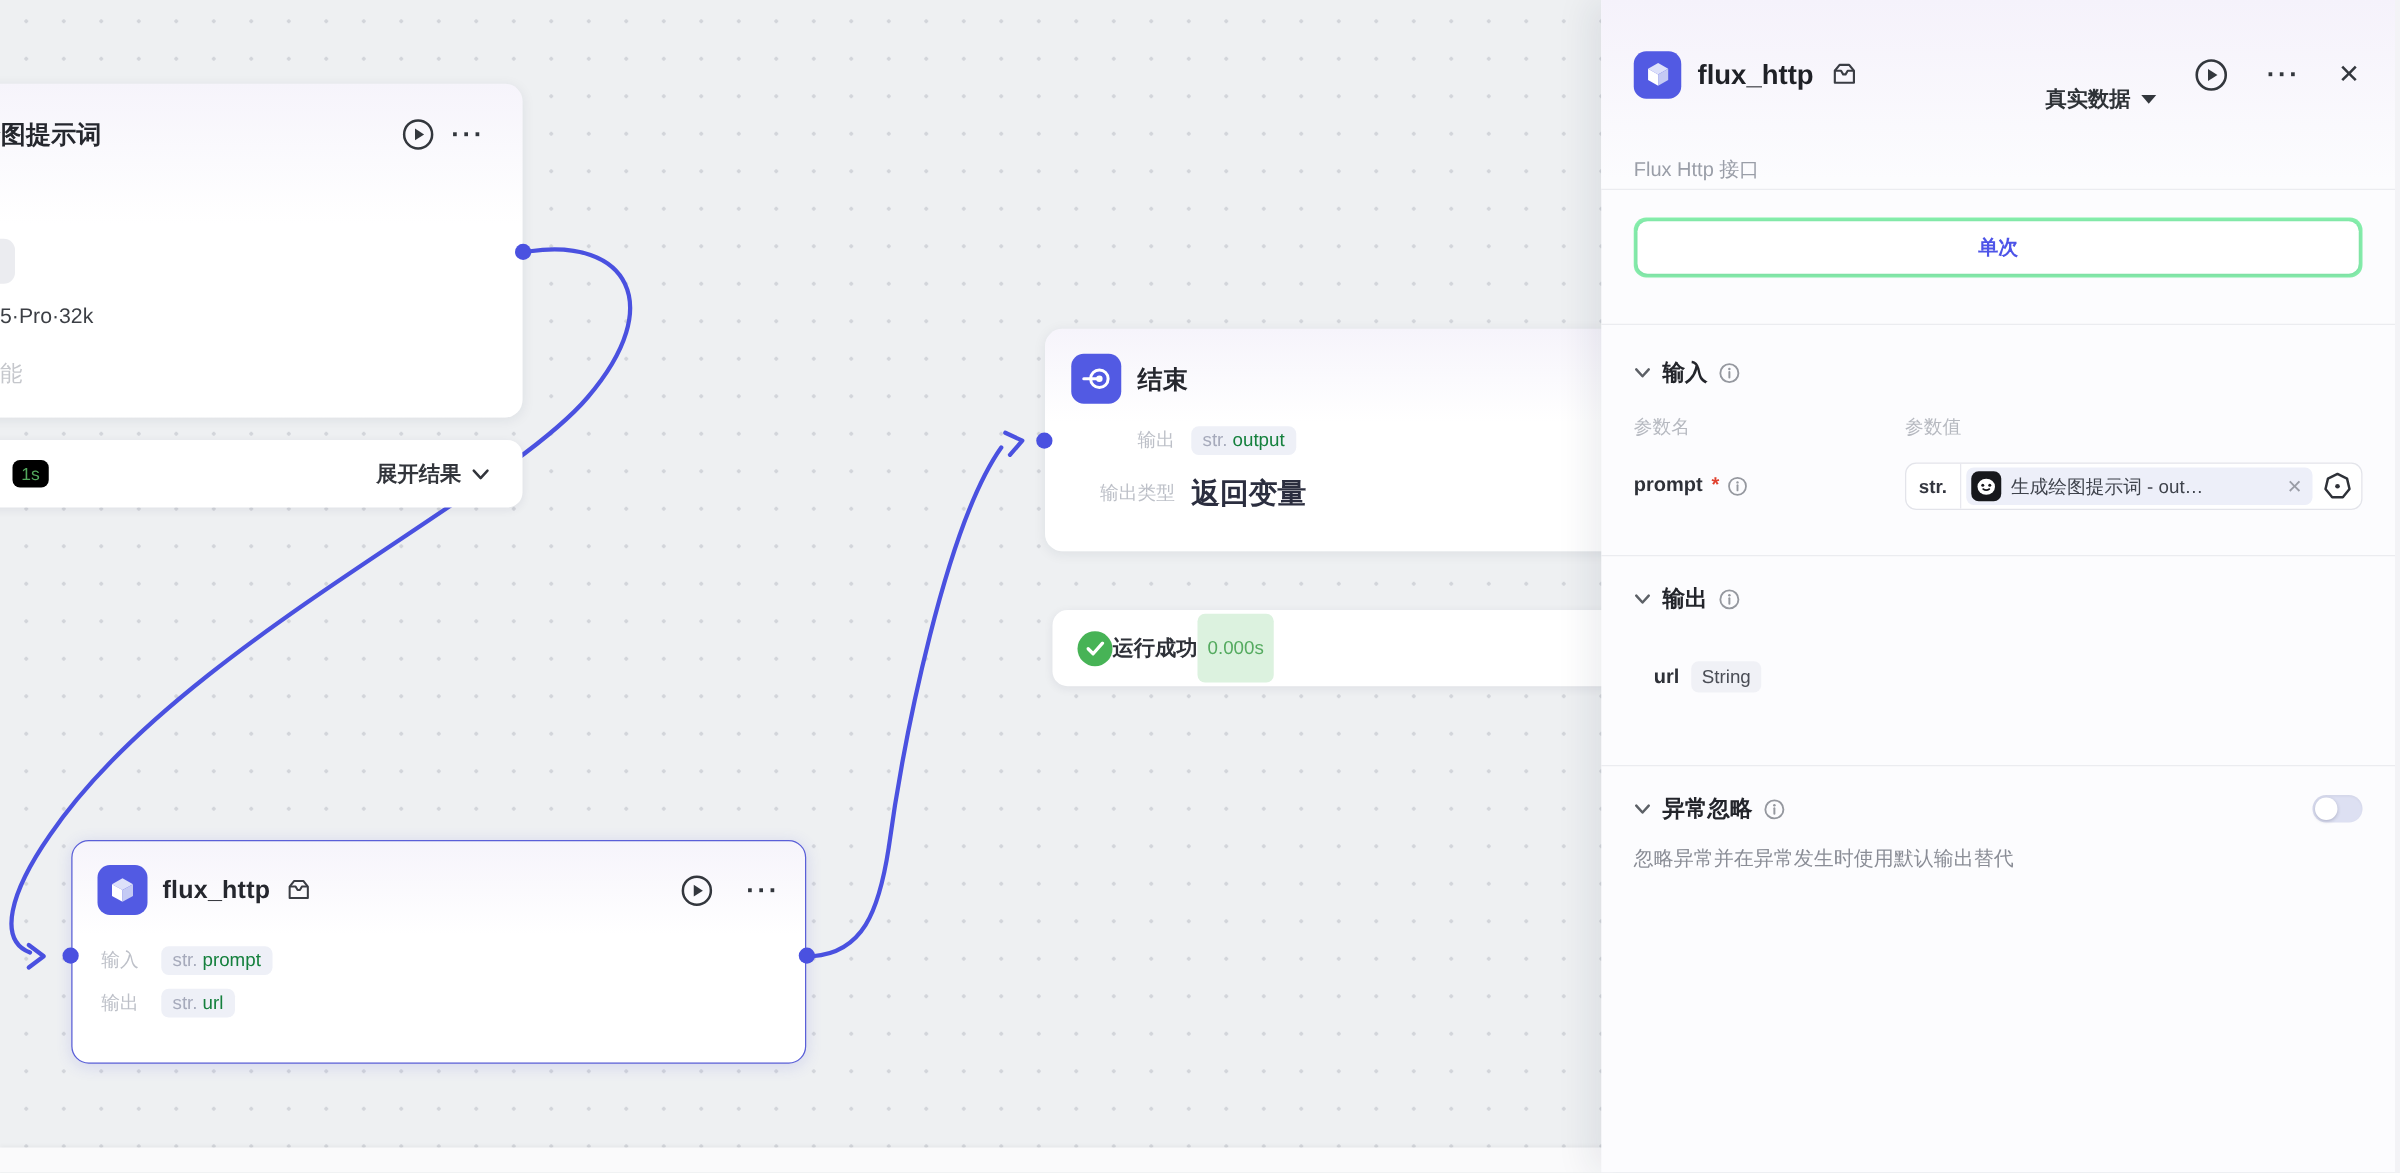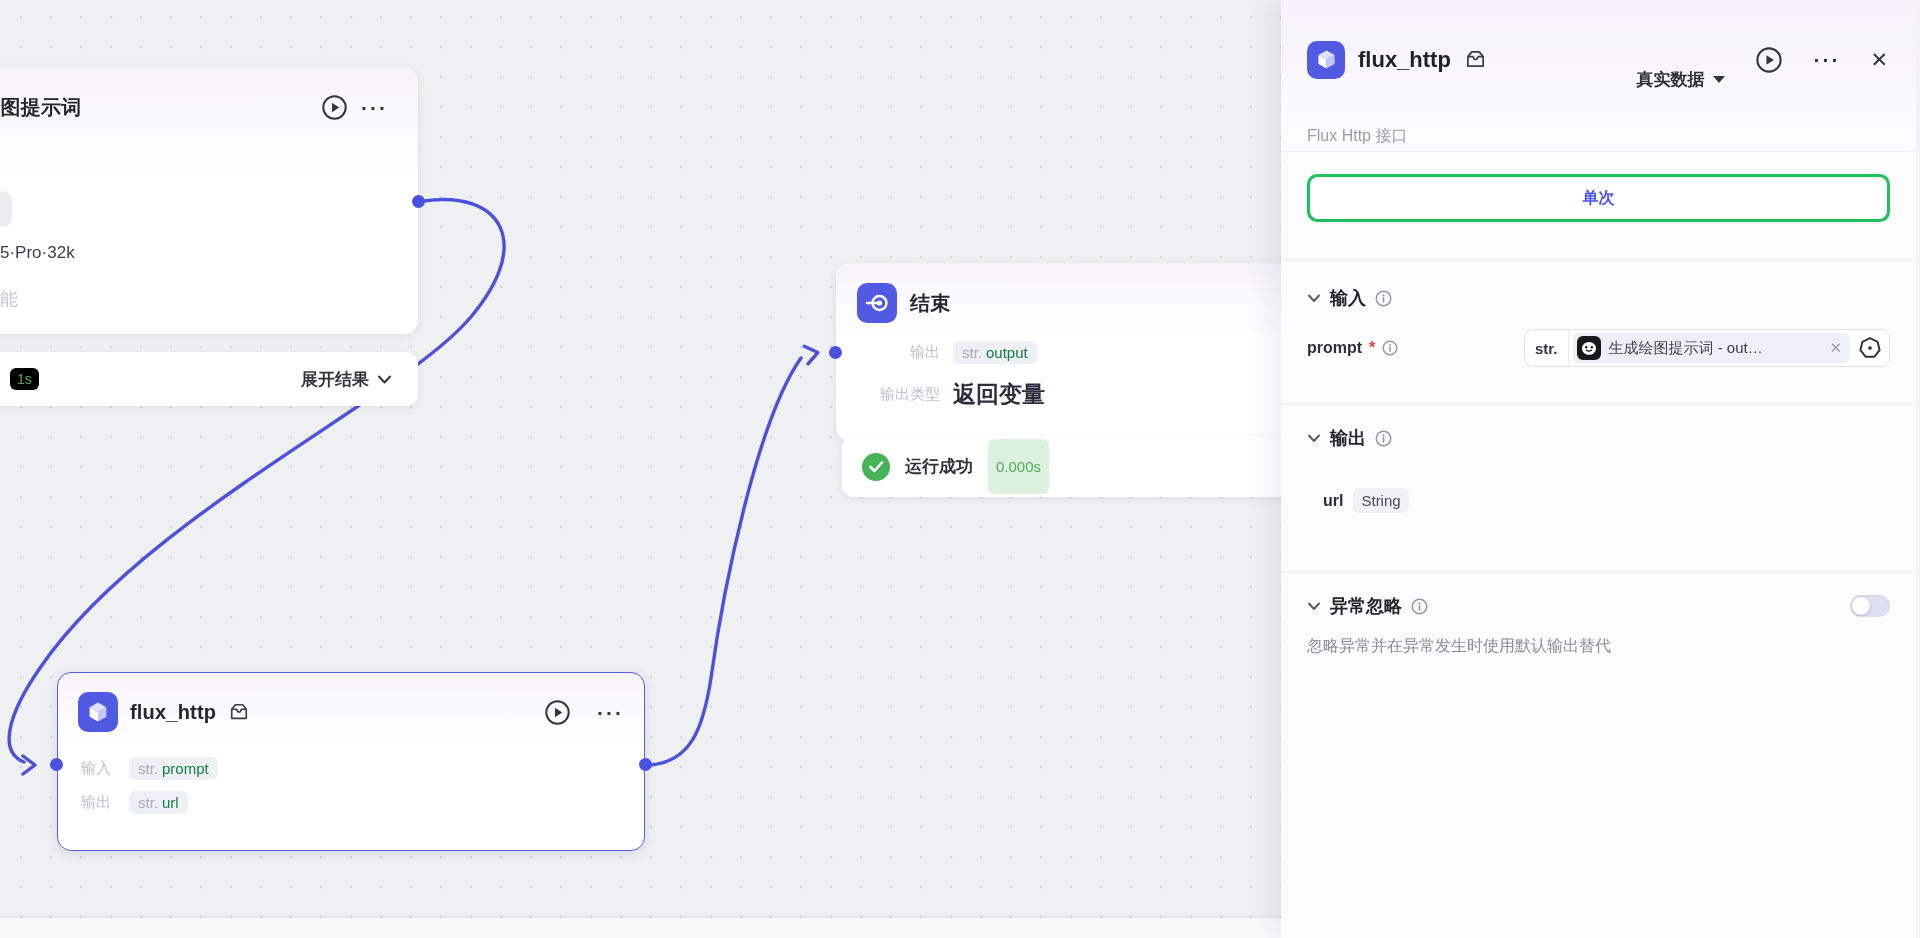--- a/index.html
+++ b/index.html
@@ -74,21 +74,21 @@
   .node-end { left:836px; top:263px; width:500px; height:178px; }
   .node-head { display:flex; align-items:center; gap:13px; padding:20px 0 0 21px; }
   .app-icon {
     width:40px; height:40px; border-radius:10px; background:#525ae3;
     display:flex; align-items:center; justify-content:center; flex:none;
   }
   .kv-row { display:flex; align-items:center; gap:13px; padding-left:20px; margin-top:15px; }
   .kv-row .k { width:84px; text-align:right; flex:none; }
   .kv-row .plain-v { font-size:23px; font-weight:600; color:#2b2e3f; }
 
-  .end-result-bar { left:842px; top:436px; width:470px; height:61px; display:flex; align-items:center; gap:15px; padding:0 20px; }
+  .end-result-bar { left:842px; top:488px; width:470px; height:61px; display:flex; align-items:center; padding:0 20px; }
   .check-circle { width:28px; height:28px; border-radius:50%; background:#47b356; display:flex; align-items:center; justify-content:center; flex:none; }
   .run-label { font-size:17px; font-weight:600; color:#2e3138; }
   .sec-badge { background:#dcf2df; color:#55ab60; font-size:15px; border-radius:6px; padding:20px 8px; line-height:1; }
 
   
   .node-flux { left:57px; top:672px; width:588px; height:179px; border:1.6px solid #5a5fd8;
     box-shadow:0 2px 12px rgba(80,90,220,.16); }
   .node-flux .head { display:flex; align-items:center; gap:12px; padding:19px 20px 0 20px; }
   .node-flux .head .spacer { flex:1; }
   .flux-rows { padding:14px 0 0 23px; }
@@ -116,21 +116,21 @@
   .panel-title { font-size:22px; font-weight:700; color:#1f2127; }
   .ph-controls { margin-left:auto; display:flex; align-items:center; gap:30px; }
   .dropdown { display:flex; align-items:center; gap:9px; cursor:pointer;margin-top:40px; }
   .dropdown .lbl { font-size:17px; font-weight:700; color:#2e3237; }
   .caret { width:0; height:0; border-left:6px solid transparent; border-right:6px solid transparent; border-top:7px solid #33373d; }
   .close-x { font-size:21px; color:#33373d; line-height:1; cursor:pointer; }
   .panel-subtitle { margin-top:35px; font-size:16px; color:#9a9ea8; }
 
   .tabs-block { padding:22px 26px 0 26px; height:108px; border-bottom:1px solid #ebecf0; }
   .seg {
-    background:#22c55e; border-radius:10px; height:48px; display:flex; padding:3px;
+    background:#86efac; border-radius:10px; height:48px; display:flex; padding:3px;
   }
   .seg .tab {
     flex:1; display:flex; align-items:center; justify-content:center;
     font-size:16px; color:#4a4d55; border-radius:8px; cursor:pointer;
   }
   .seg .tab.active {
     background:#ffffff; color:#4d54e8; font-weight:700;
     box-shadow:0 1px 4px rgba(30,34,70,.10);
   }
 
@@ -340,20 +340,24 @@
     <div class="sec-head">
       <svg width="14" height="11" viewBox="0 0 14 11">
         <polyline points="2,2.5 7,8 12,2.5" fill="none" stroke="#5c6066" stroke-width="2" stroke-linecap="round" stroke-linejoin="round"></polyline>
       </svg>
       <span class="sec-title">输入</span>
       <svg width="17" height="17" viewBox="0 0 16 16">
         <circle cx="8" cy="8" r="6.8" fill="none" stroke="#95989f" stroke-width="1.4"></circle>
         <circle cx="8" cy="4.9" r="0.95" fill="#95989f"></circle>
         <line x1="8" y1="7.2" x2="8" y2="11.3" stroke="#95989f" stroke-width="1.5" stroke-linecap="round"></line>
       </svg>
+    </div>
+    <div class="cols">
+      <span class="col-h c1">参数名</span>
+      <span class="col-h">参数值</span>
     </div>
     <div class="param-row">
       <span class="param-name">
         <span>prompt</span>
           <span class="req-star">*</span>
         <svg width="16" height="16" viewBox="0 0 16 16">
           <circle cx="8" cy="8" r="6.8" fill="none" stroke="#95989f" stroke-width="1.4"></circle>
           <circle cx="8" cy="4.9" r="0.95" fill="#95989f"></circle>
           <line x1="8" y1="7.2" x2="8" y2="11.3" stroke="#95989f" stroke-width="1.5" stroke-linecap="round"></line>
         </svg>

